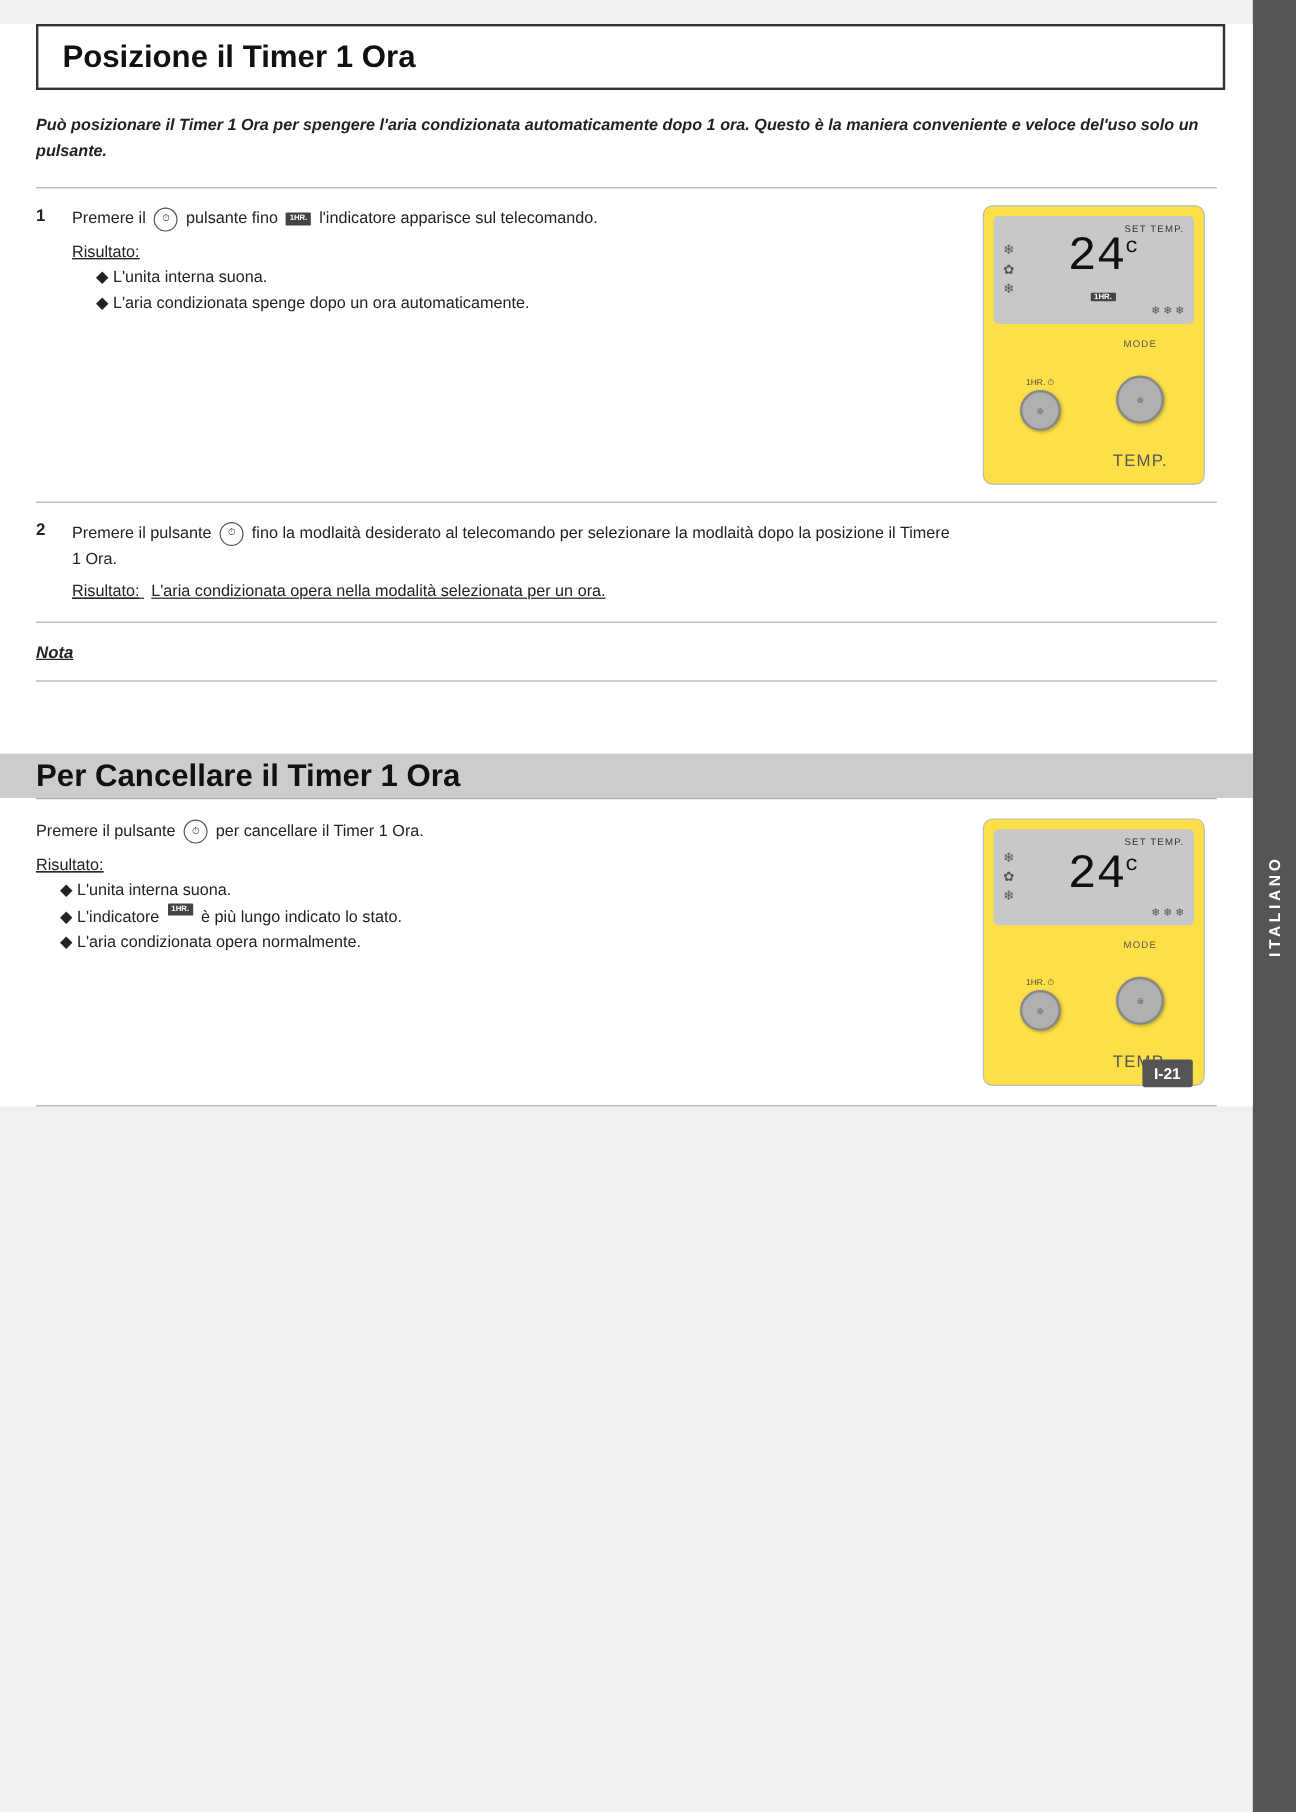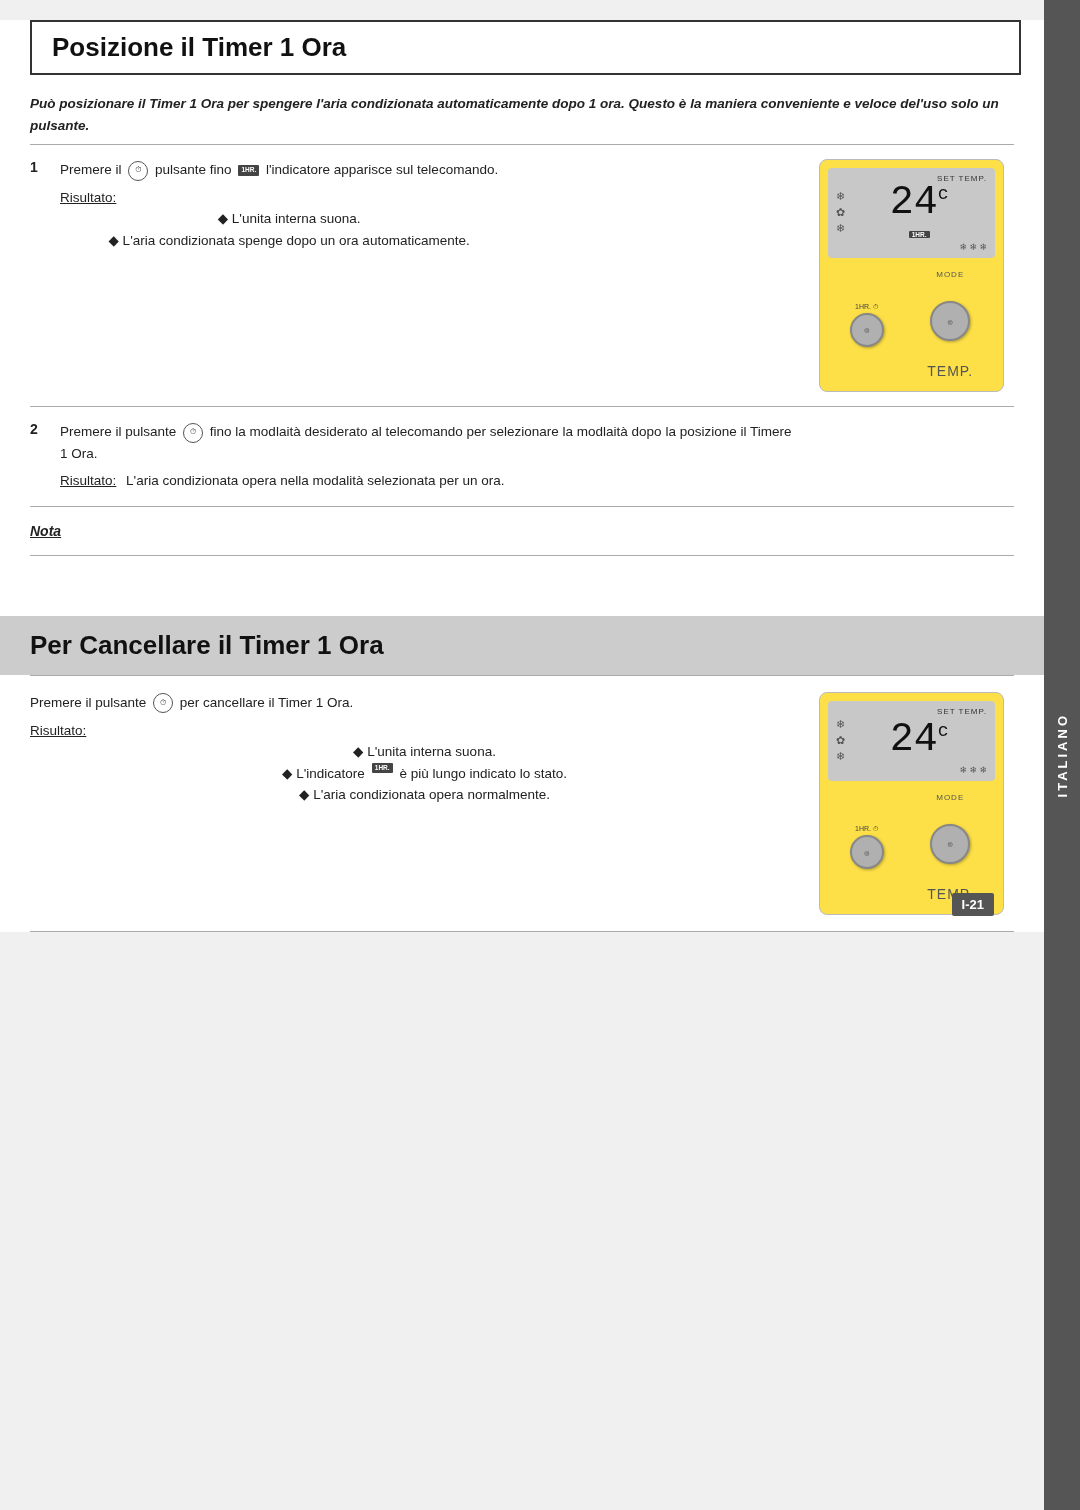--- a/index.html
+++ b/index.html
@@ -54,21 +54,21 @@
       font-size: 26px;
       font-weight: bold;
       color: #111;
     }
 
     .intro-text {
       font-style: italic;
       font-weight: bold;
       font-size: 13.5px;
       line-height: 1.6;
-      margin-bottom: 8px;
+      margin-bottom: 20px;
     }
 
     .divider {
       border: none;
       border-top: 1px solid #aaa;
       margin: 0 30px;
     }
 
     .step-number {
       font-weight: bold;
@@ -84,35 +84,35 @@
 
     .step-desc {
       font-size: 13.5px;
       line-height: 1.6;
     }
 
     .risultato-line {
       margin-top: 6px;
       font-size: 13.5px;
       line-height: 1.6;
+      text-decoration: underline;
     }
 
     .risultato-label {
       text-decoration: underline;
       font-weight: normal;
     }
 
     .bullet-line {
       display: flex;
       align-items: flex-start;
       gap: 4px;
       font-size: 13.5px;
       line-height: 1.6;
       margin-left: 20px;
-      justify-content: center;
     }
 
     
     .nota-block {
       padding: 16px 30px;
       display: flex;
       gap: 12px;
       align-items: flex-start;
     }
 
@@ -125,21 +125,21 @@
     }
 
     .nota-text {
       font-size: 13.5px;
       line-height: 1.6;
     }
 
     .section-title-bar-2 {
       background: #ccc;
       margin: 0 0 0 0;
-      padding: 14px 30px;
+      padding: 3px 30px;
     }
     .section-title-bar-2 h2 {
       font-size: 26px;
       font-weight: bold;
       color: #111;
     }
 
     
     .page-number {
       position: absolute;

